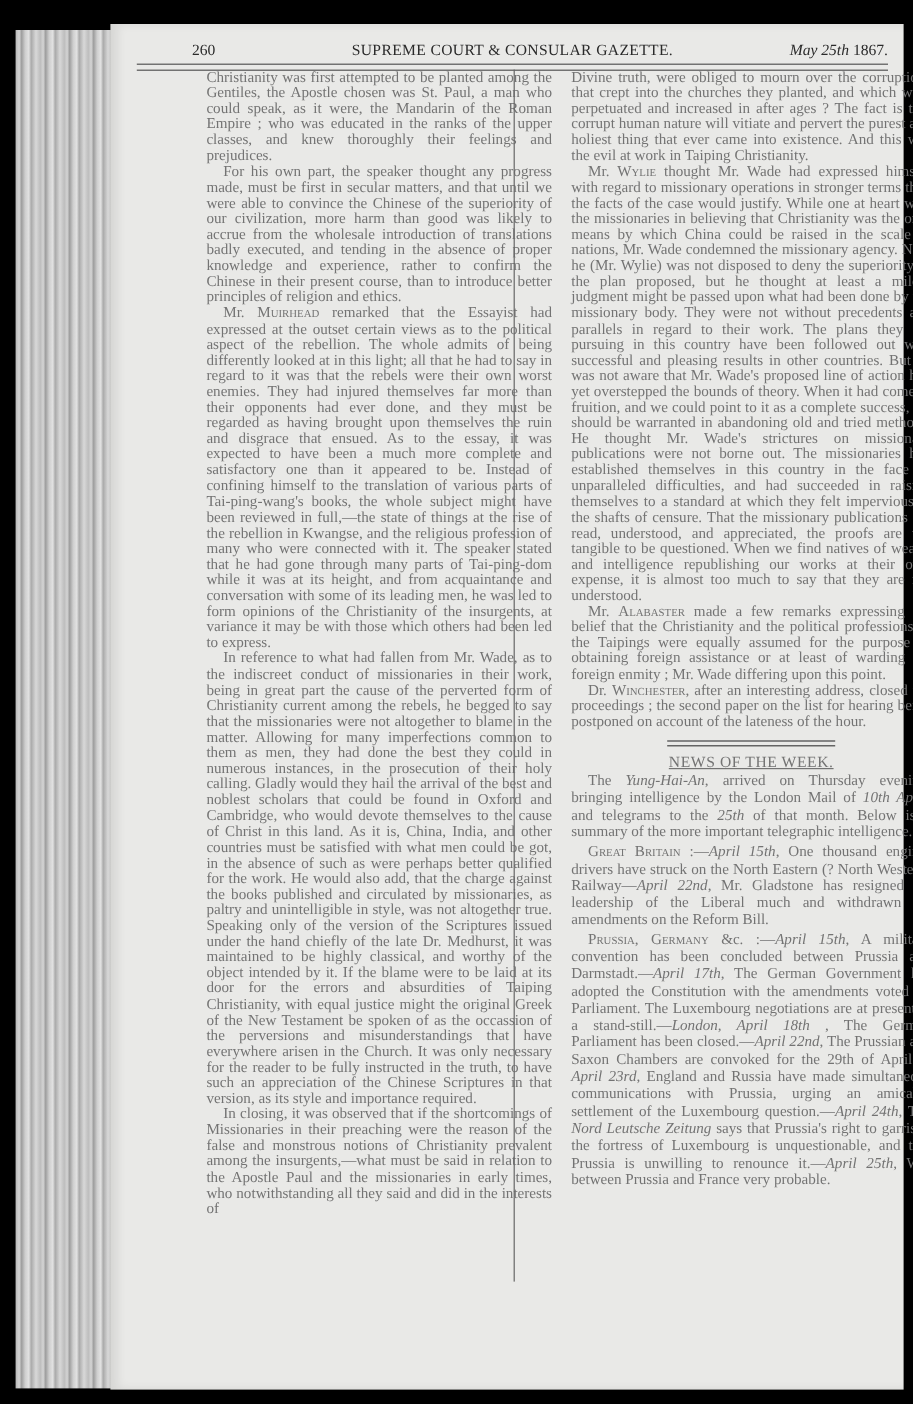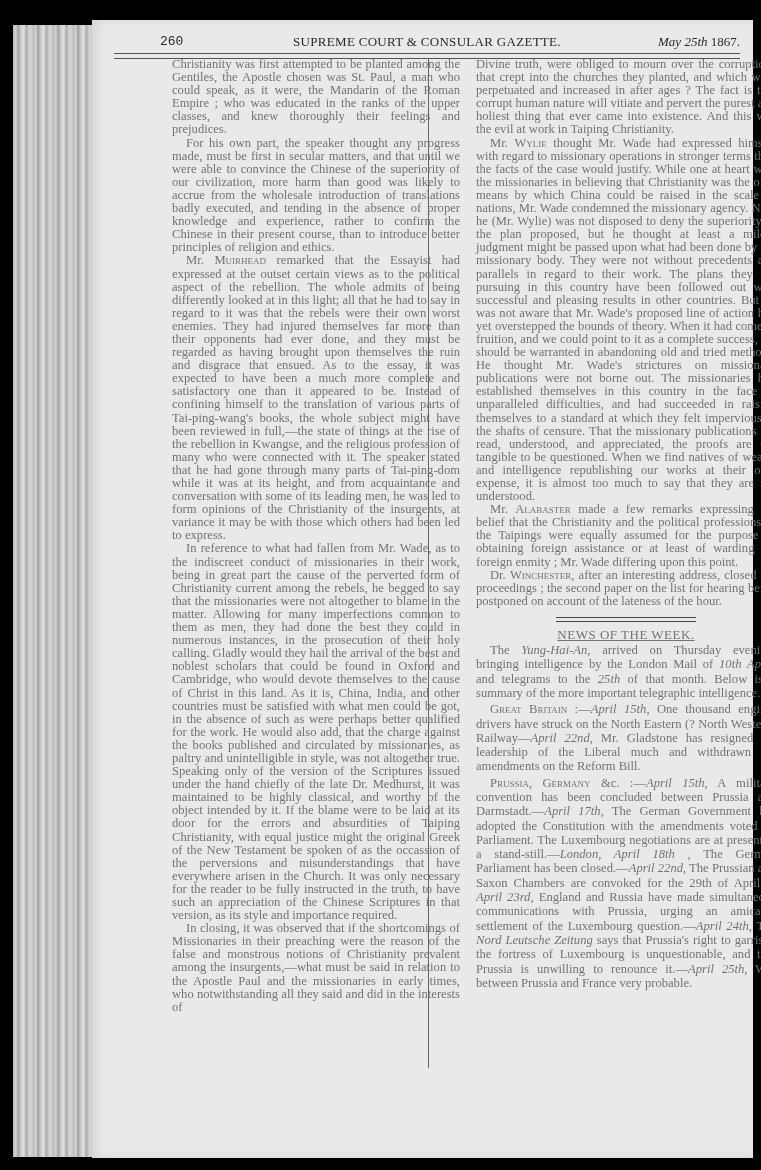--- a/index.html
+++ b/index.html
@@ -16,21 +16,21 @@
   }
   .page {
     position: absolute; left: 92px; top: 20px; width: 661px; height: 1138px;
     background: #e9e9e7;
     box-shadow: inset 6px 0 8px rgba(0,0,0,0.08);
   }
   .header {
     position: absolute; left: 22px; top: 14px; width: 626px; height: 16px;
     font-size: 13px; color: #2a2a2a;
   }
-  .header .pnum { position: absolute; left: 46px; top: 0; font-family: Liberation Mono, monospace; }
+  .header .pnum { position: absolute; left: 46px; top: 0; }
   .header .ttl { position: absolute; left: 0; right: 0; text-align: center; letter-spacing: 0.3px; }
   .header .date { position: absolute; right: 0; top: 0; }
   .header .date i { font-style: italic; }
   .rule {
     position: absolute; left: 22px; top: 33px; width: 626px; height: 4px;
     border-top: 1px solid #555; border-bottom: 1px solid #555;
   }
   .col {
     position: absolute; top: 38px; font-size: 12.6px; line-height: 13.1px; color: #737373;
     text-align: justify;

